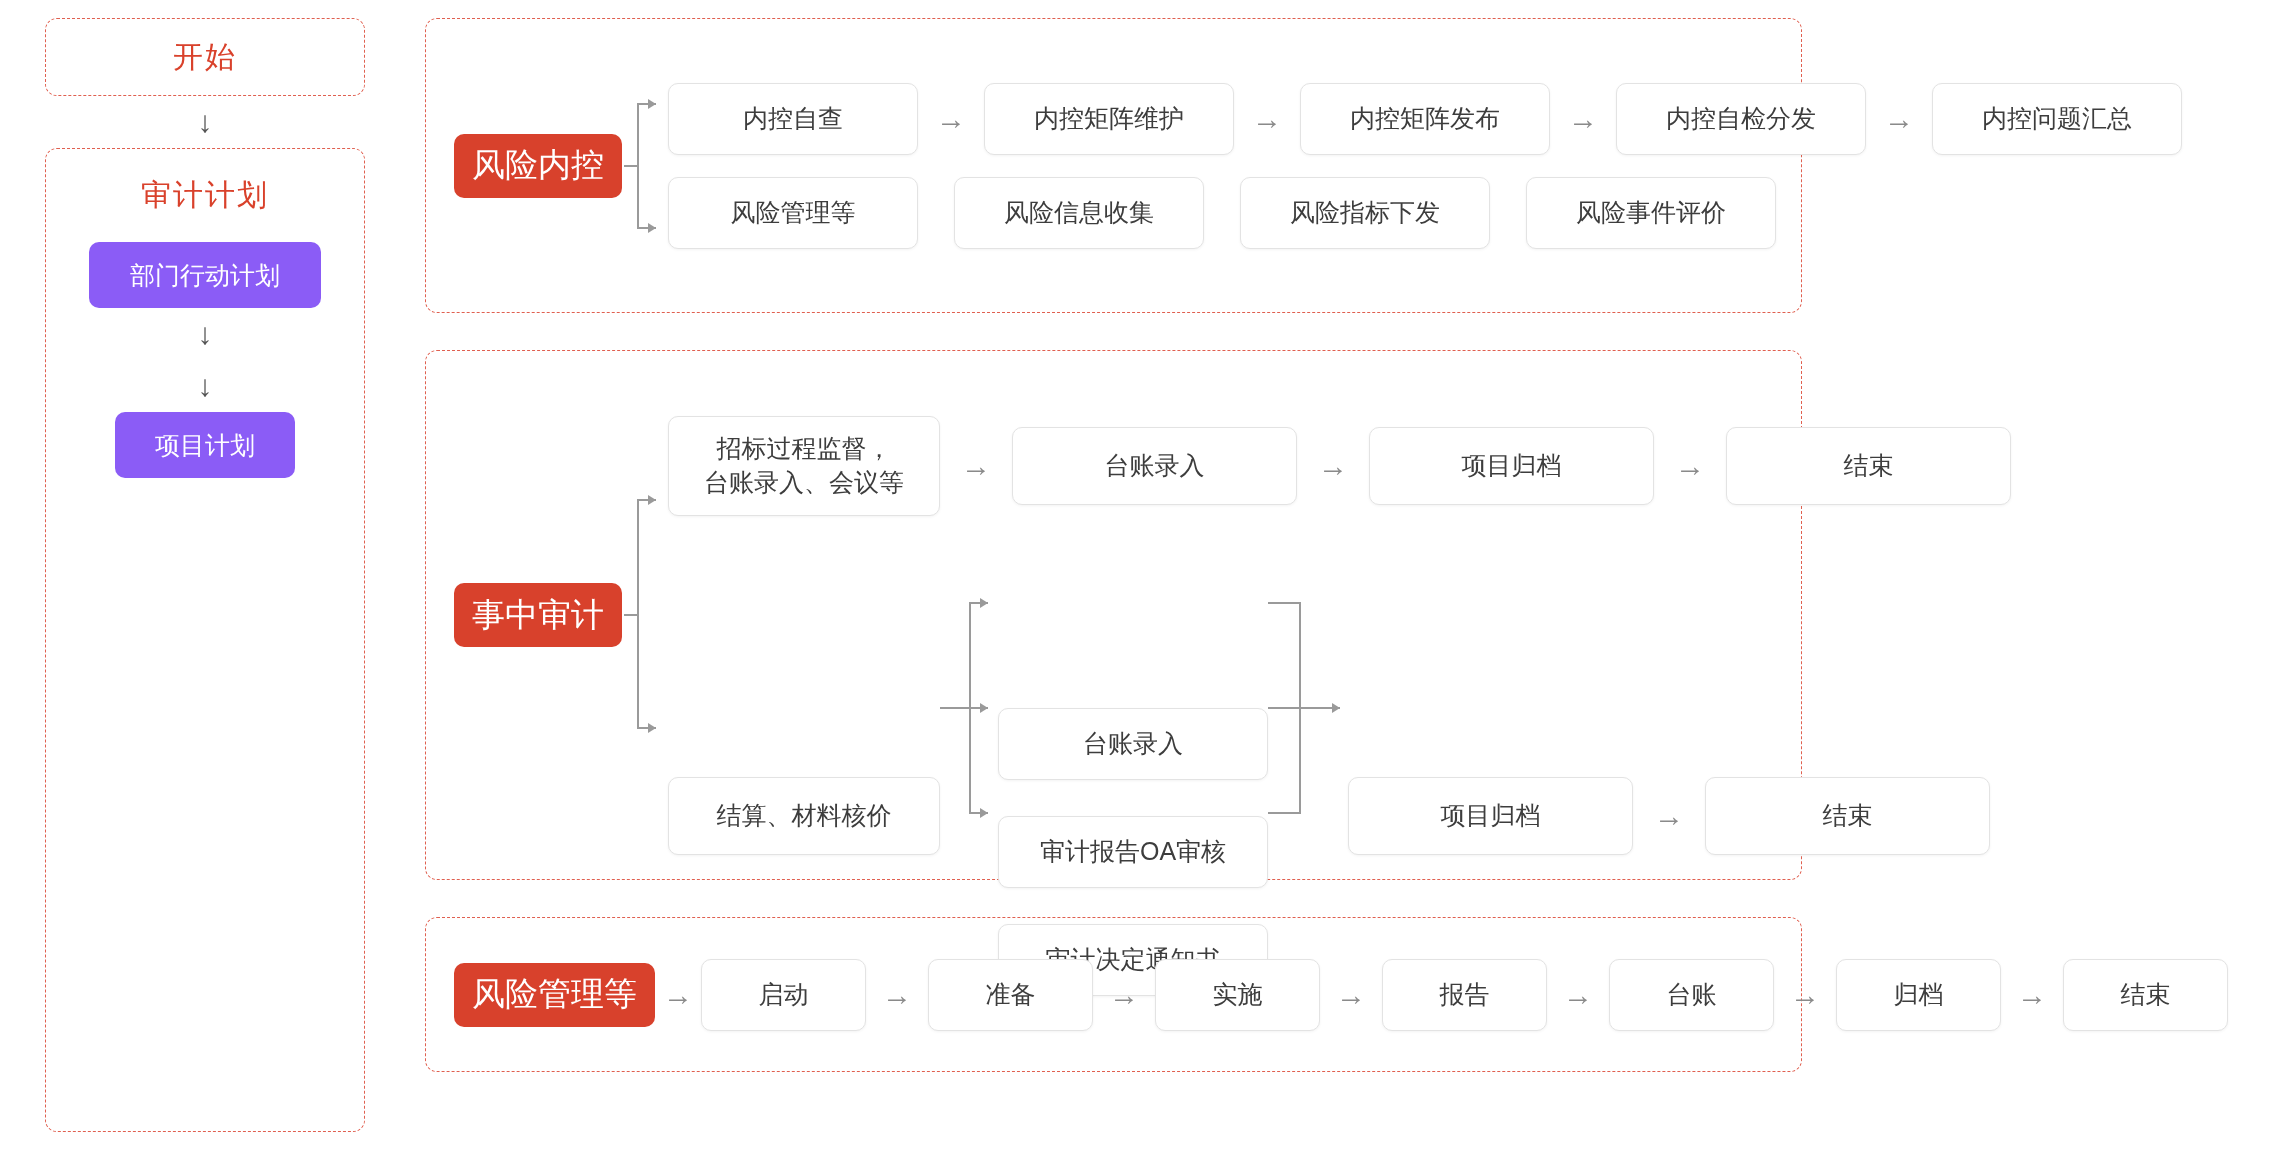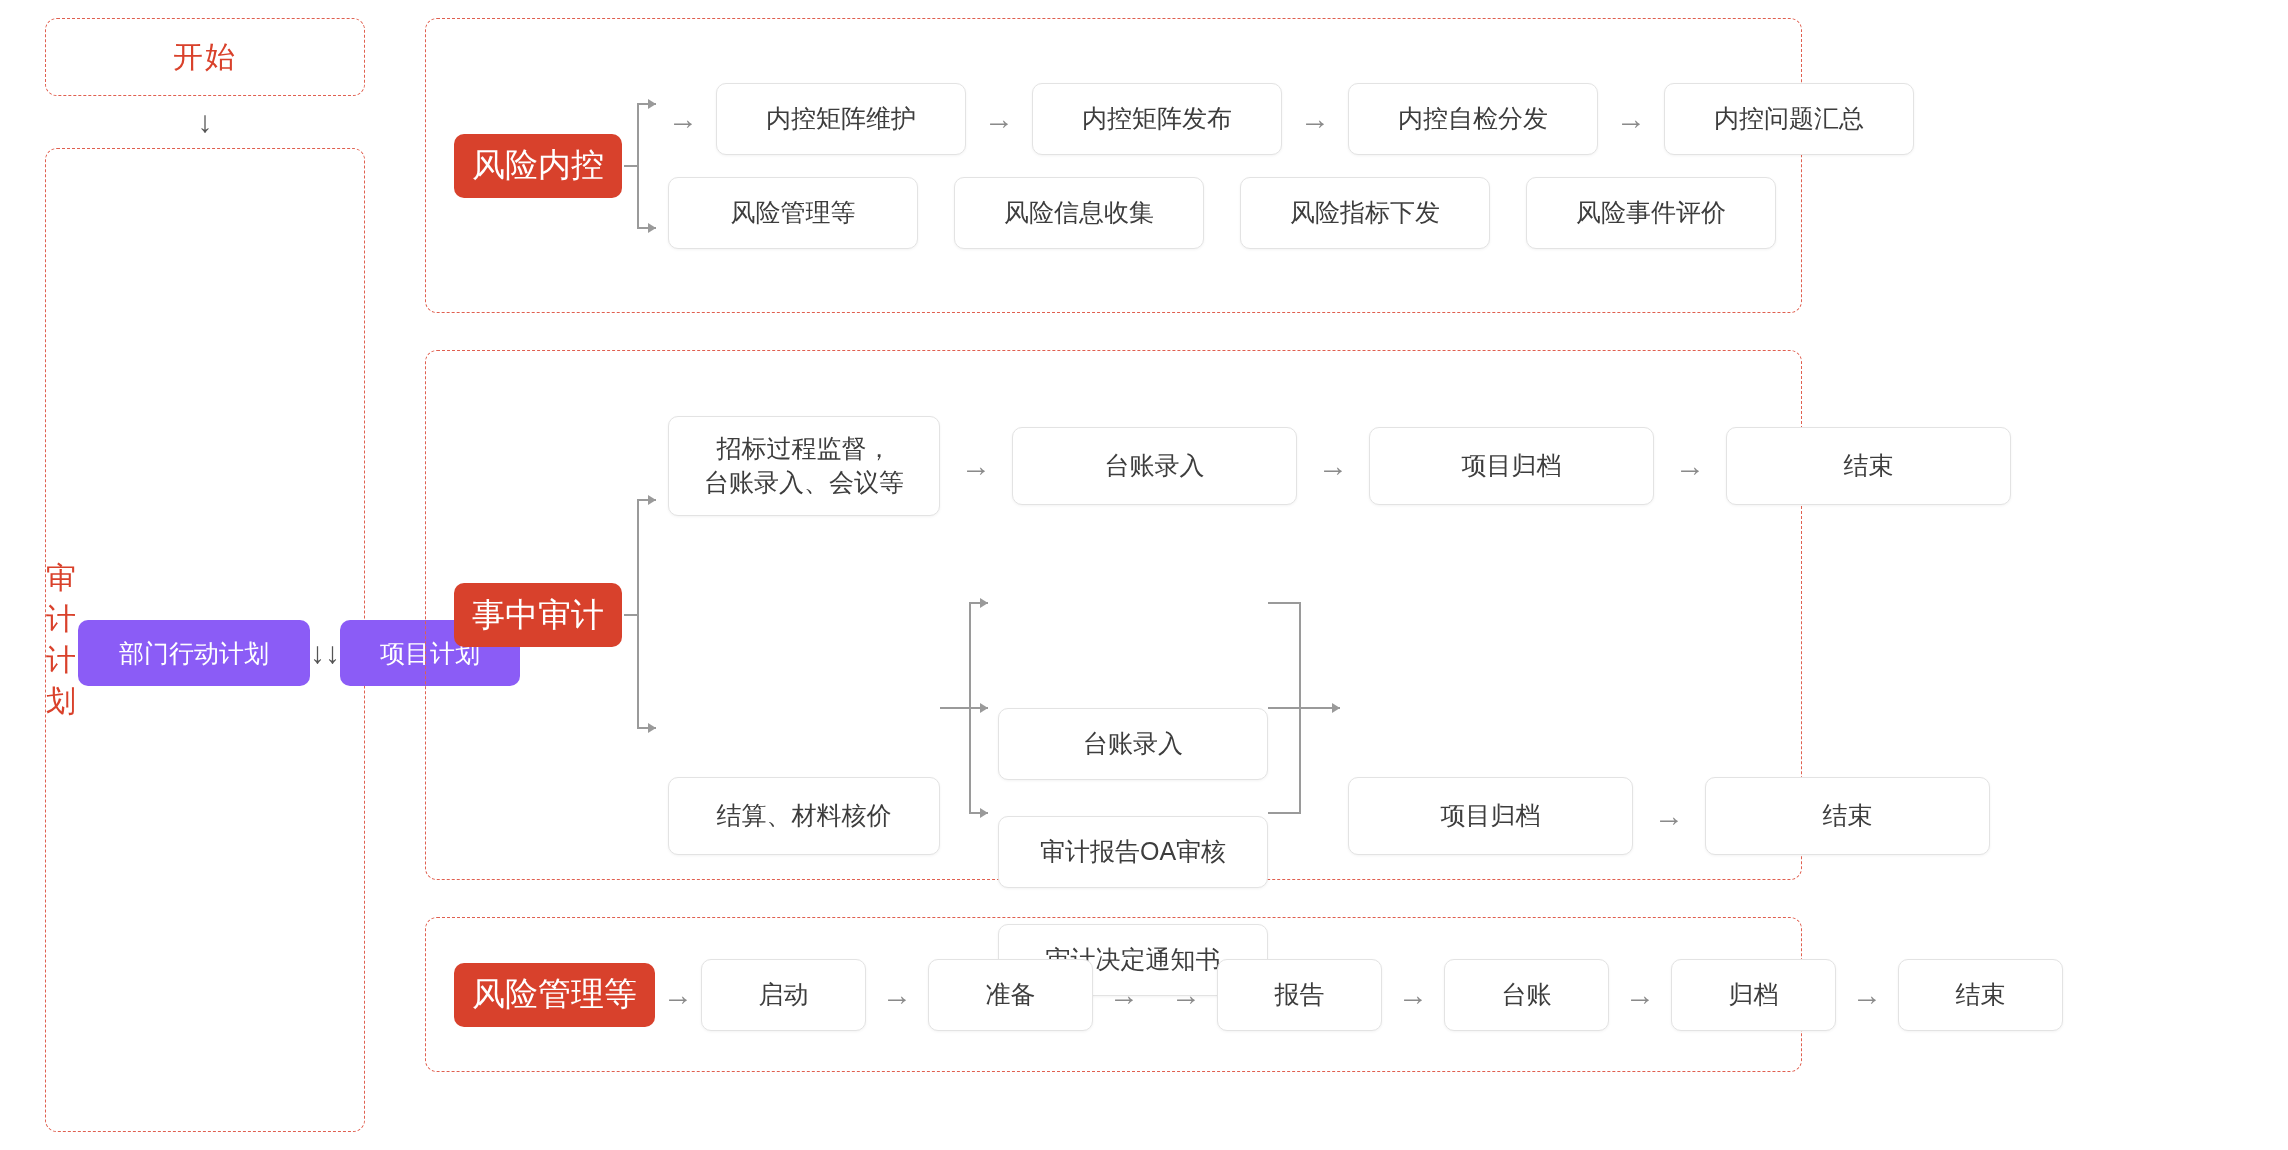--- a/index.html
+++ b/index.html
@@ -55,21 +55,21 @@
     line-height: 1;
     height: 52px;
     display: flex;
     align-items: center;
     justify-content: center;
   }
   .plan-box {
     flex: 1 1 auto;
     padding: 26px 0 0 0;
     display: flex;
-    flex-direction: row;
+    flex-direction: column;
     align-items: center;
   }
   .plan-title {
     color: #d9412b;
     font-size: 30px;
     letter-spacing: 2px;
     margin-bottom: 26px;
   }
   .red-chip {
     background: #8b5cf6;
@@ -271,20 +271,21 @@
           <svg class="connector" width="46" height="160" viewBox="0 0 46 160">
             <path d="M2,80 L16,80 L16,18 L34,18" fill="none" stroke="#9a9a9a" stroke-width="2"></path>
             <path d="M16,80 L16,142 L34,142" fill="none" stroke="#9a9a9a" stroke-width="2"></path>
             <path d="M34,18 l-8,-5 v10 z" fill="#9a9a9a"></path>
             <path d="M34,142 l-8,-5 v10 z" fill="#9a9a9a"></path>
           </svg>
         </div>
 
         <div class="sec1-rows">
           <div class="sec1-row">
+            <div class="node">内控自查</div>
             <div class="arrow">→</div>
             <div class="node">内控矩阵维护</div>
             <div class="arrow">→</div>
             <div class="node">内控矩阵发布</div>
             <div class="arrow">→</div>
             <div class="node">内控自检分发</div>
             <div class="arrow">→</div>
             <div class="node">内控问题汇总</div>
           </div>
 
@@ -364,20 +365,21 @@
 
     <div class="section sec3">
       <div class="sec3-inner">
         <div class="sec-label">风险管理等</div>
         <div class="arrow" style="width:46px;">→</div>
 
         <div class="node">启动</div>
         <div class="arrow">→</div>
         <div class="node">准备</div>
         <div class="arrow">→</div>
+        <div class="node">实施</div>
         <div class="arrow">→</div>
         <div class="node">报告</div>
         <div class="arrow">→</div>
         <div class="node">台账</div>
         <div class="arrow">→</div>
         <div class="node">归档</div>
         <div class="arrow">→</div>
         <div class="node">结束</div>
       </div>
     </div>

